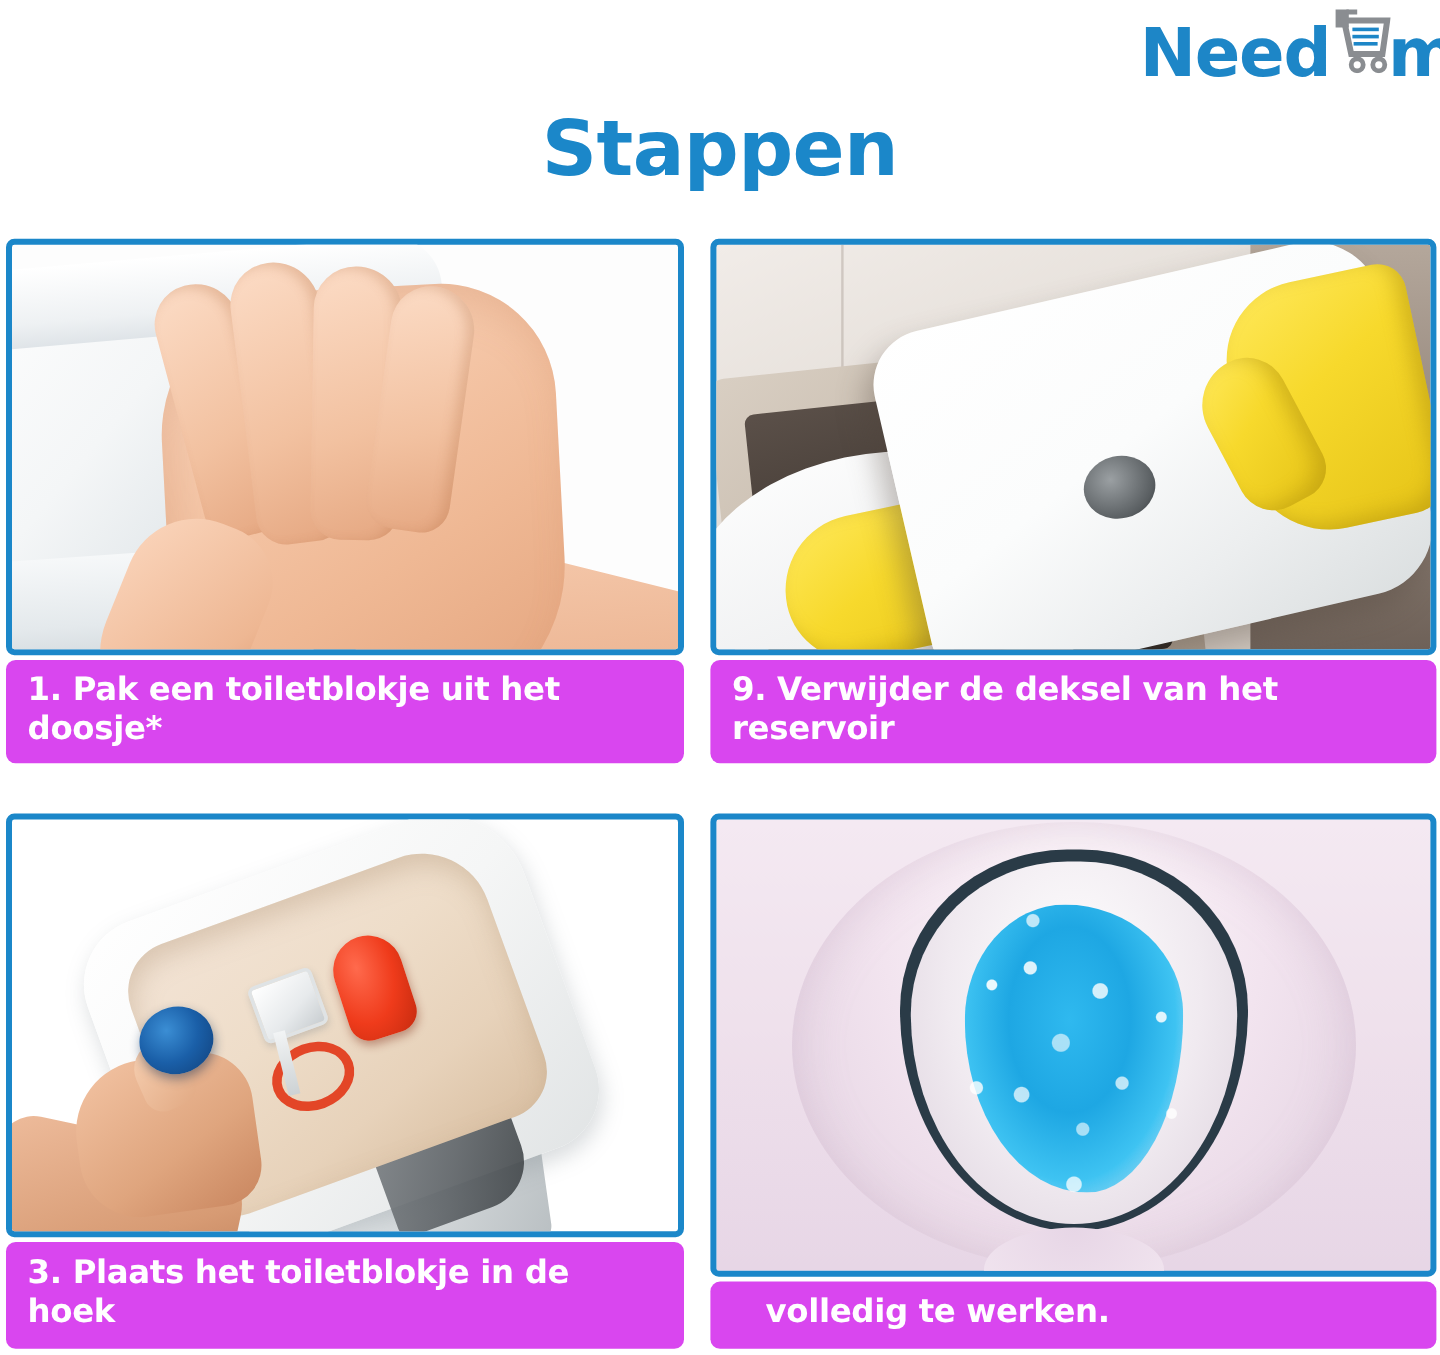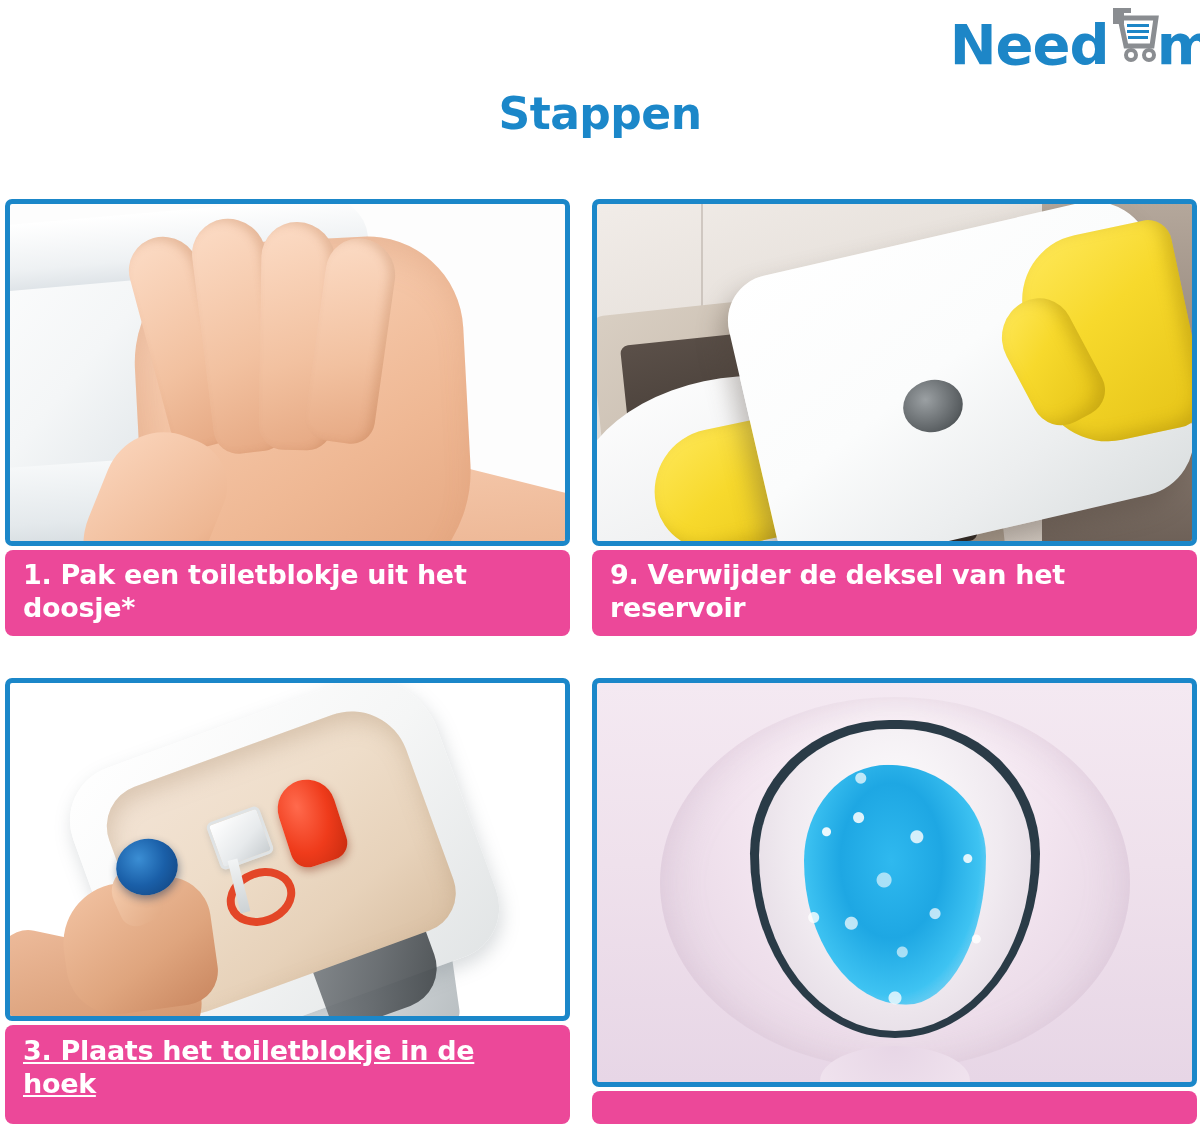--- a/index.html
+++ b/index.html
@@ -56,21 +56,21 @@
 
   
   .title {
     position: absolute;
     top: 88px;
     left: 0;
     width: 1200px;
     text-align: center;
     font-family: "DejaVu Sans", sans-serif;
     font-weight: bold;
-    font-size: 44px;
+    font-size: 64px;
     letter-spacing: -0.5px;
     color: #1b87c9;
   }
 
   
   .grid {
     position: absolute;
     top: 199px;
     left: 5px;
     width: 1192px;
@@ -92,32 +92,32 @@
     position: relative;
     flex: 1 1 auto;
     border: 5px solid #1b87c9;
     border-radius: 7px;
     overflow: hidden;
     background: #ffffff;
   }
 
   .caption {
     flex: 0 0 auto;
-    background: #ec4899;
+    background: #d946ef;
     color: #ffffff;
     border-radius: 8px;
     margin-top: 4px;
     padding: 9px 18px 11px 18px;
     font-family: "DejaVu Sans", sans-serif;
     font-weight: bold;
     font-size: 27px;
     line-height: 1.22;
     letter-spacing: -0.3px;
   }
-  .caption.two-line { padding-top: 10px; padding-bottom: 23px; text-decoration: underline; }
+  .caption.two-line { padding-top: 10px; padding-bottom: 13px; }
   .caption .ln2 { display: block; padding-left: 28px; }
 
   
   .p1 { background: #fdfdfd; }
   .p1 .cistern {
     position: absolute;
     left: -58px; top: 14px;
     width: 420px; height: 300px;
     background: linear-gradient(135deg,#ffffff 0%,#f4f6f7 38%,#e2e7ea 62%,#d2d9dd 100%);
     border-radius: 58px 46px 40px 34px;
@@ -531,17 +531,18 @@
       <div class="photo p4">
         <div class="seat-outer"></div>
         <div class="seat-inner"></div>
         <div class="bowl-inner">
           <div class="water"></div>
           <div class="foam"></div>
         </div>
         <div class="seat-gap"></div>
       </div>
       <div class="caption two-line">
+        <span class="ln2">volledig te werken.</span>
       </div>
     </div>
 
   </div>
 </div>
 
 </body></html>

